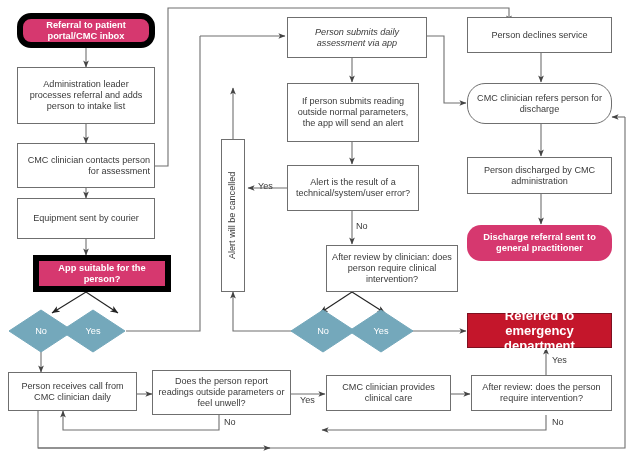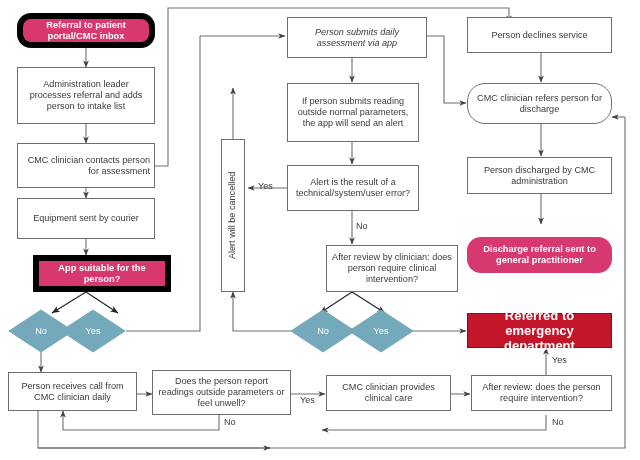--- a/index.html
+++ b/index.html
@@ -178,21 +178,21 @@
   </div>
 
   <div class="node rect" style="left:467px;top:83px;width:145px;height:41px;border-radius:18px;">
     <span class="pad">CMC clinician refers person for discharge</span>
   </div>
 
   <div class="node rect" style="left:467px;top:157px;width:145px;height:37px;">
     <span class="pad">Person discharged by CMC administration</span>
   </div>
 
-  <div class="node pill" style="left:467px;top:225px;width:145px;height:36px;background:#d6386f;margin-top:12px;">
+  <div class="node pill" style="left:467px;top:225px;width:145px;height:36px;background:#d6386f;">
     <span class="pad">Discharge referral sent to general practitioner</span>
   </div>
 
   <div class="node redbox" style="left:467px;top:313px;width:145px;height:35px;background:#c4162b;">
     <span class="pad">Referred to emergency department</span>
   </div>
 
   <span class="elabel" style="left:258px;top:181px;">Yes</span>
   <span class="elabel" style="left:356px;top:221px;">No</span>
   <span class="elabel" style="left:300px;top:395px;">Yes</span>

